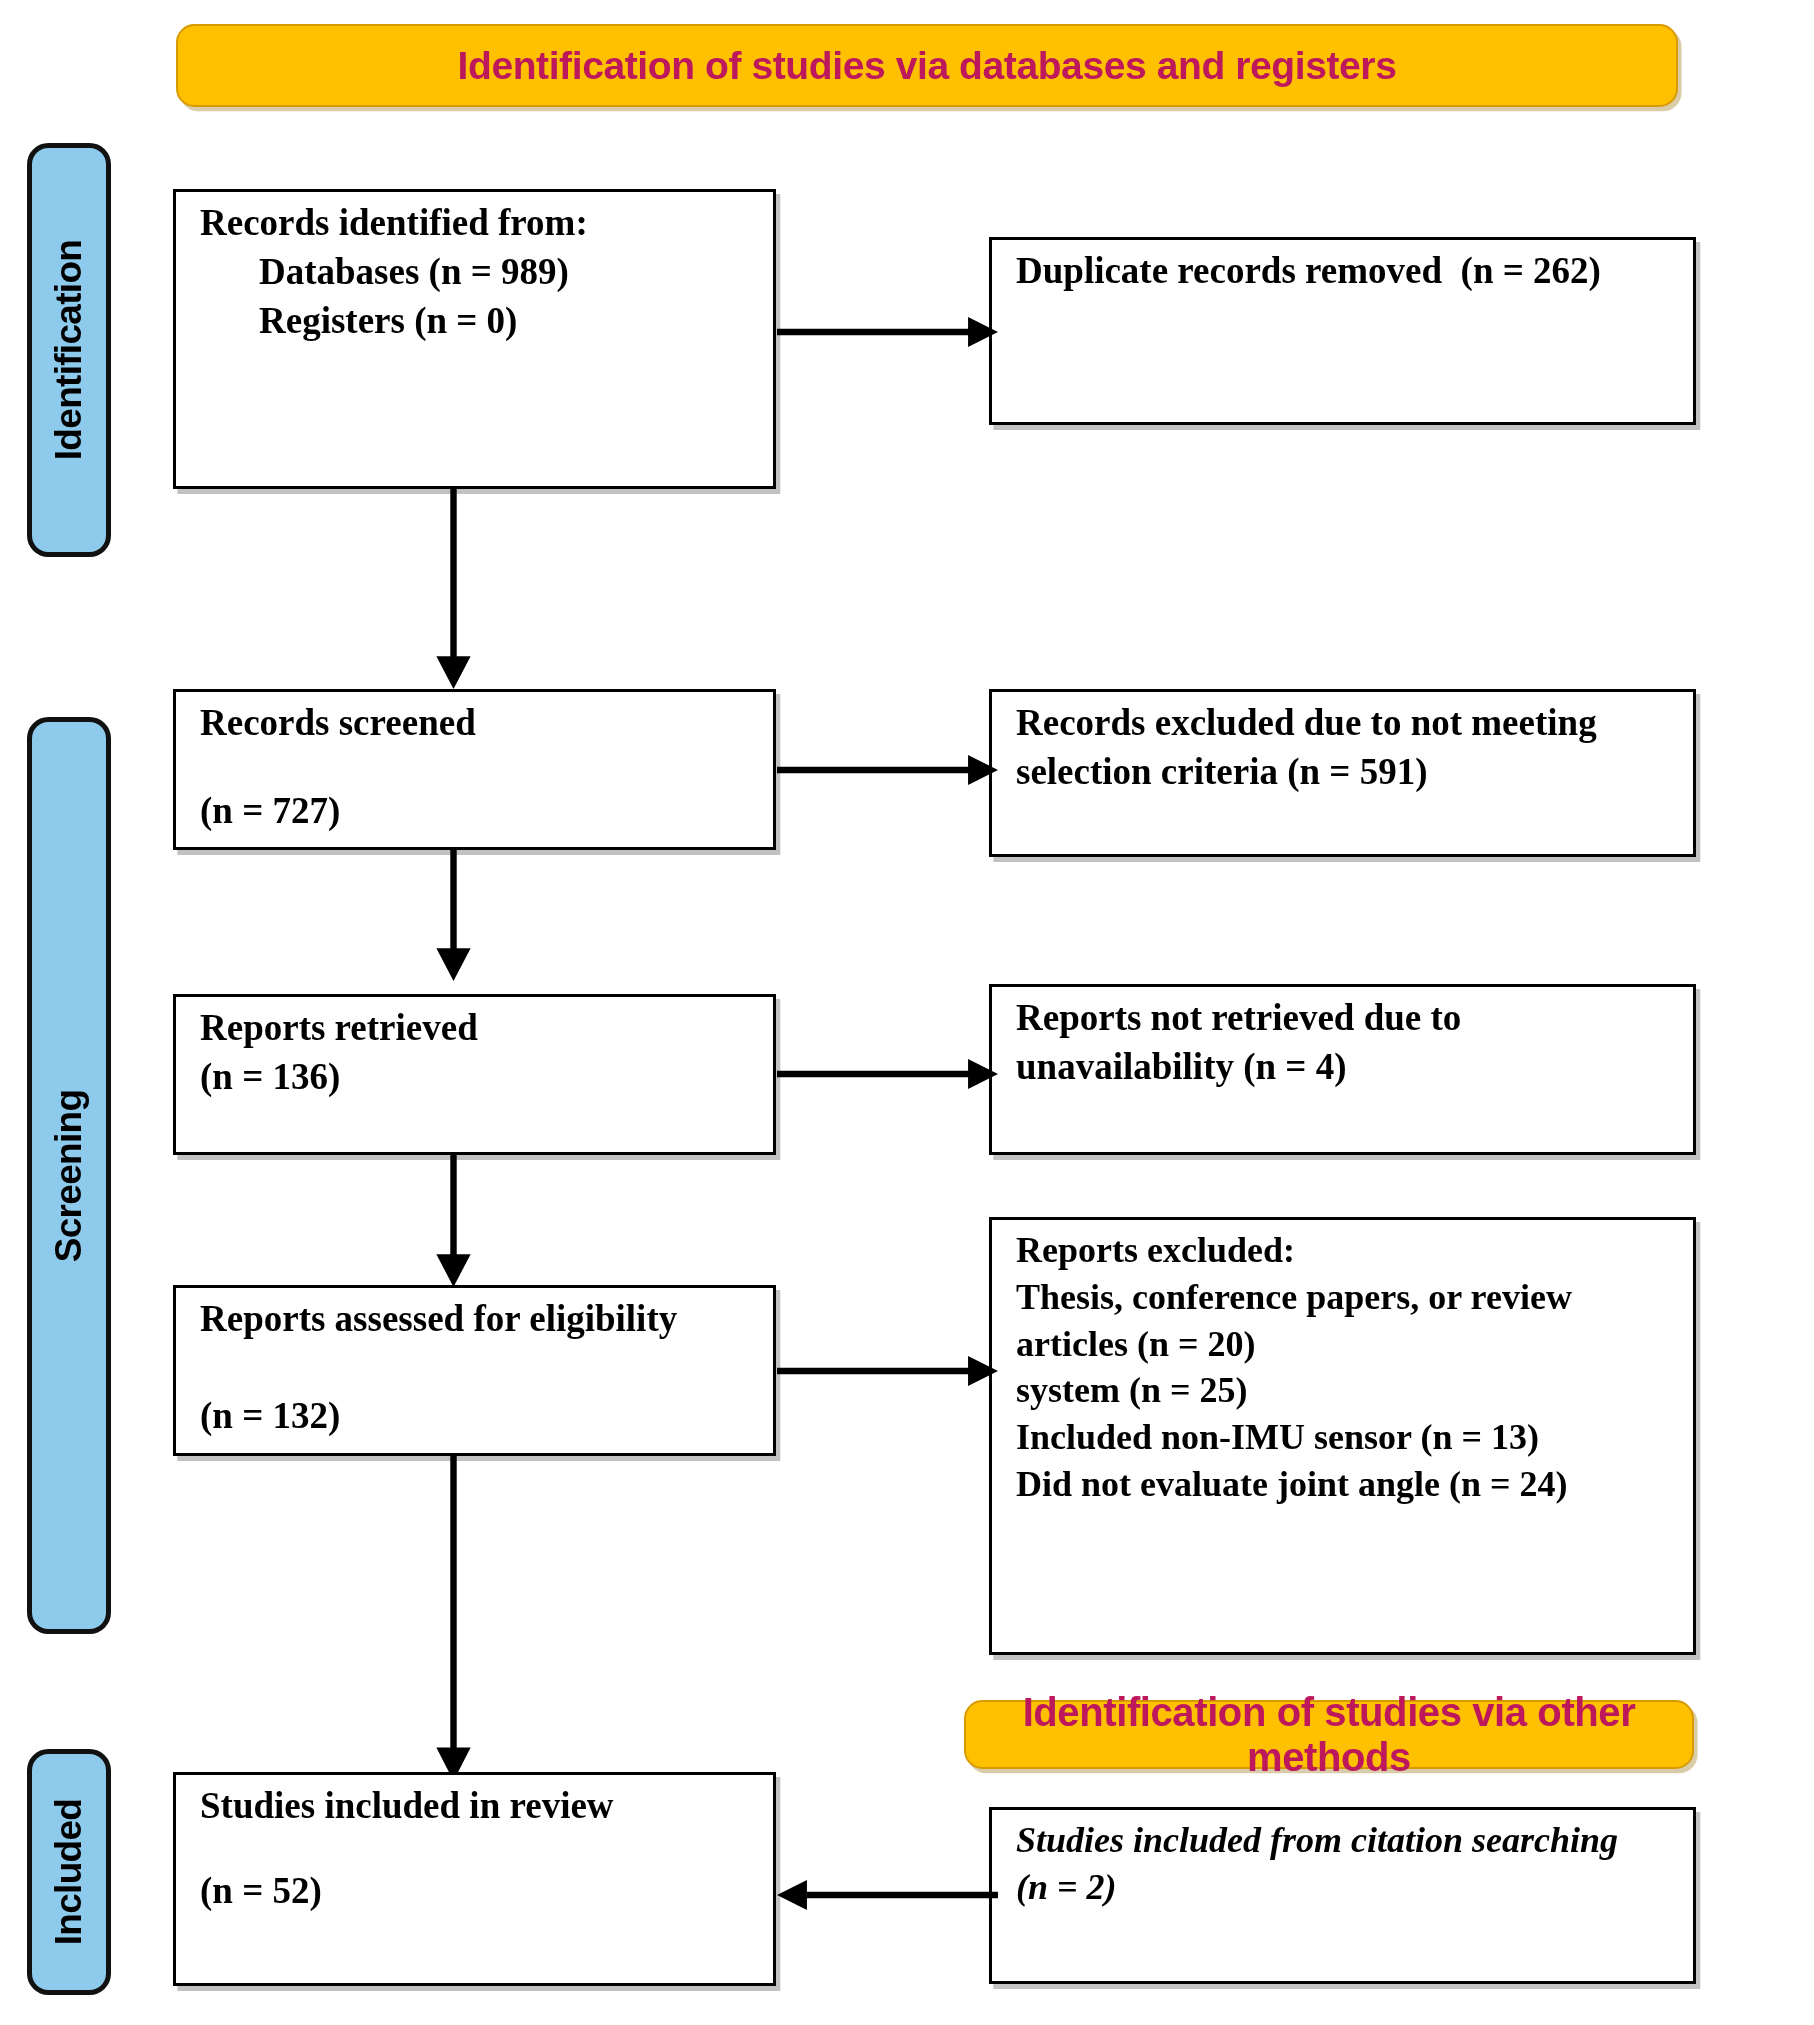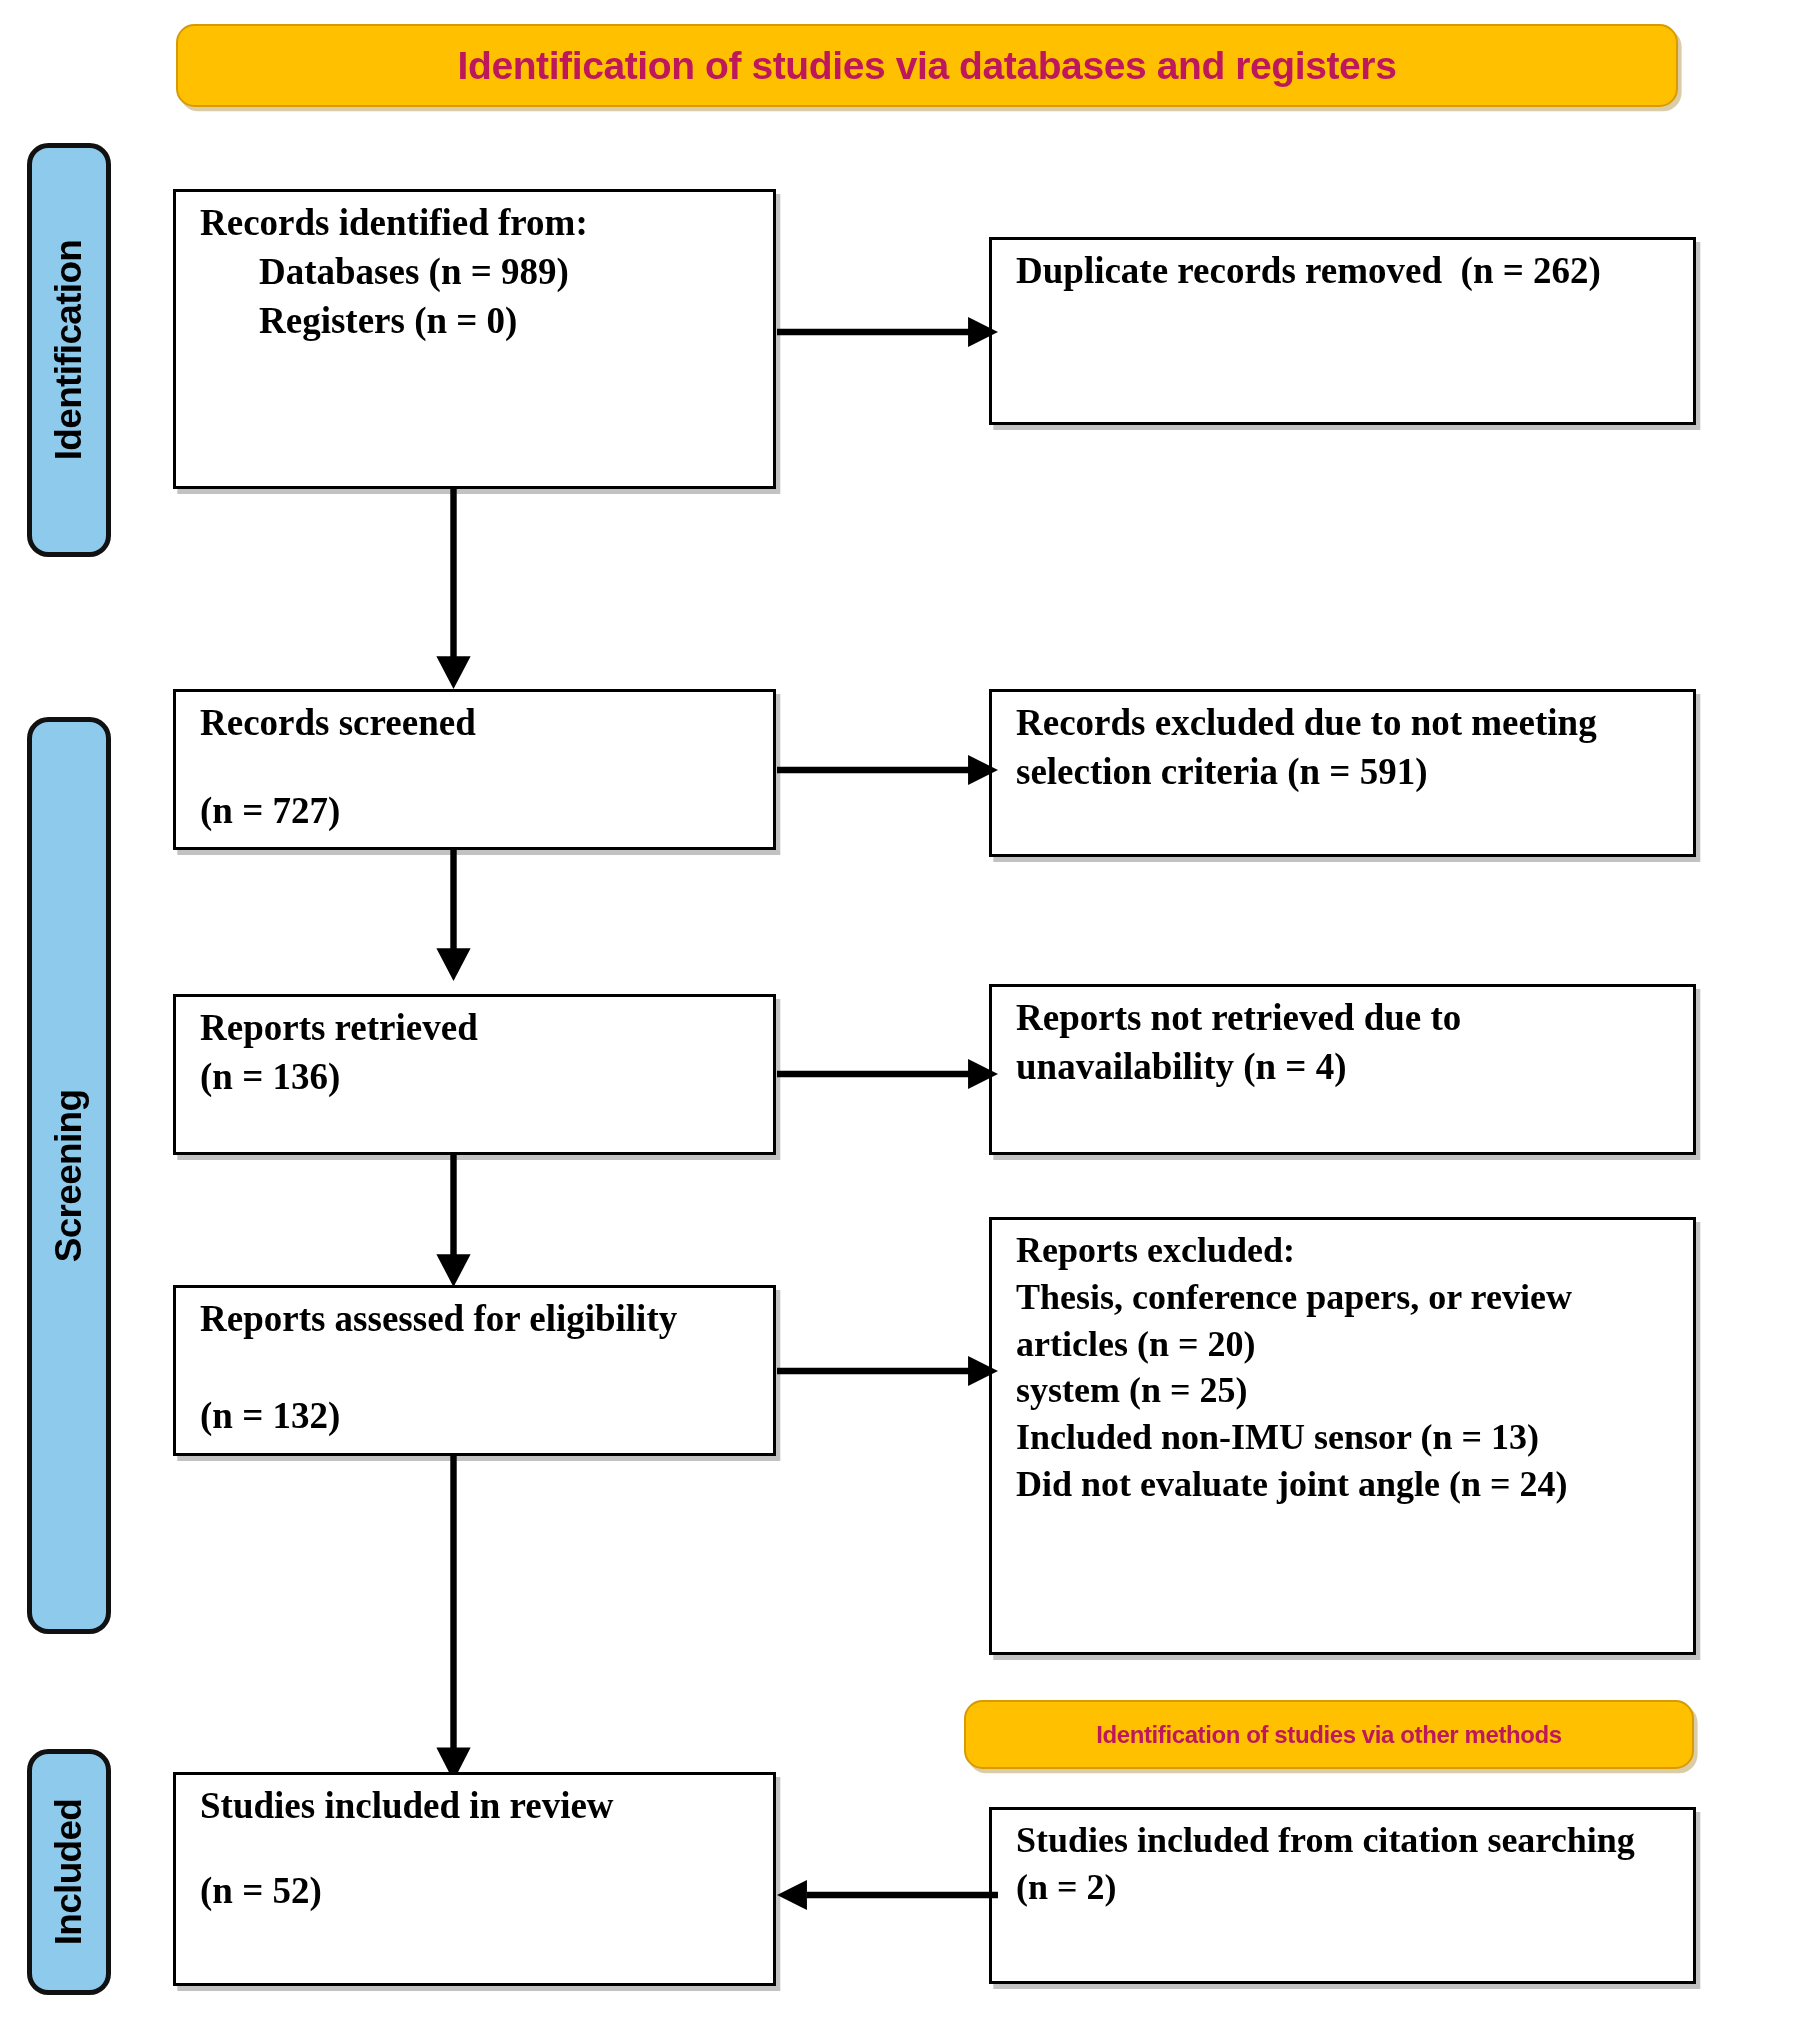--- a/index.html
+++ b/index.html
@@ -179,30 +179,30 @@
     </svg>
   </div>
 
   <div class="conn" style="left:432px;top:1456px;width:43px;height:325px;">
     <svg width="43" height="325" viewBox="0 0 60 455">
       <line x1="30" y1="0" x2="30" y2="412" stroke="#000" stroke-width="9"></line>
       <polygon points="6,408 54,408 30,455" fill="#000"></polygon>
     </svg>
   </div>
 
-  <div class="banner" style="left:964px;top:1700px;width:730px;height:69px;font-size:24px;">
+  <div class="banner" style="left:964px;top:1700px;width:730px;height:69px;font-size:40px;">
     <span>Identification of studies via other methods</span>
   </div>
 
   <div class="pbox" style="left:173px;top:1772px;width:603px;height:214px;gap:36px;">
     <div class="ln">Studies included in review</div>
     <div class="ln">(n = 52)</div>
   </div>
 
-  <div class="pbox tight" style="left:989px;top:1807px;width:707px;height:177px;">
+  <div class="pbox tight" style="left:989px;top:1807px;width:707px;height:177px;font-style:italic;">
     <div class="ln">Studies included from citation searching</div>
     <div class="ln">(n = 2)</div>
   </div>
 
   <div class="conn" style="left:777px;top:1877px;width:221px;height:36px;">
     <svg width="221" height="36" viewBox="0 0 310 50">
       <line x1="310" y1="25" x2="42" y2="25" stroke="#000" stroke-width="9"></line>
       <polygon points="42,4 0,25 42,46" fill="#000"></polygon>
     </svg>
   </div>

